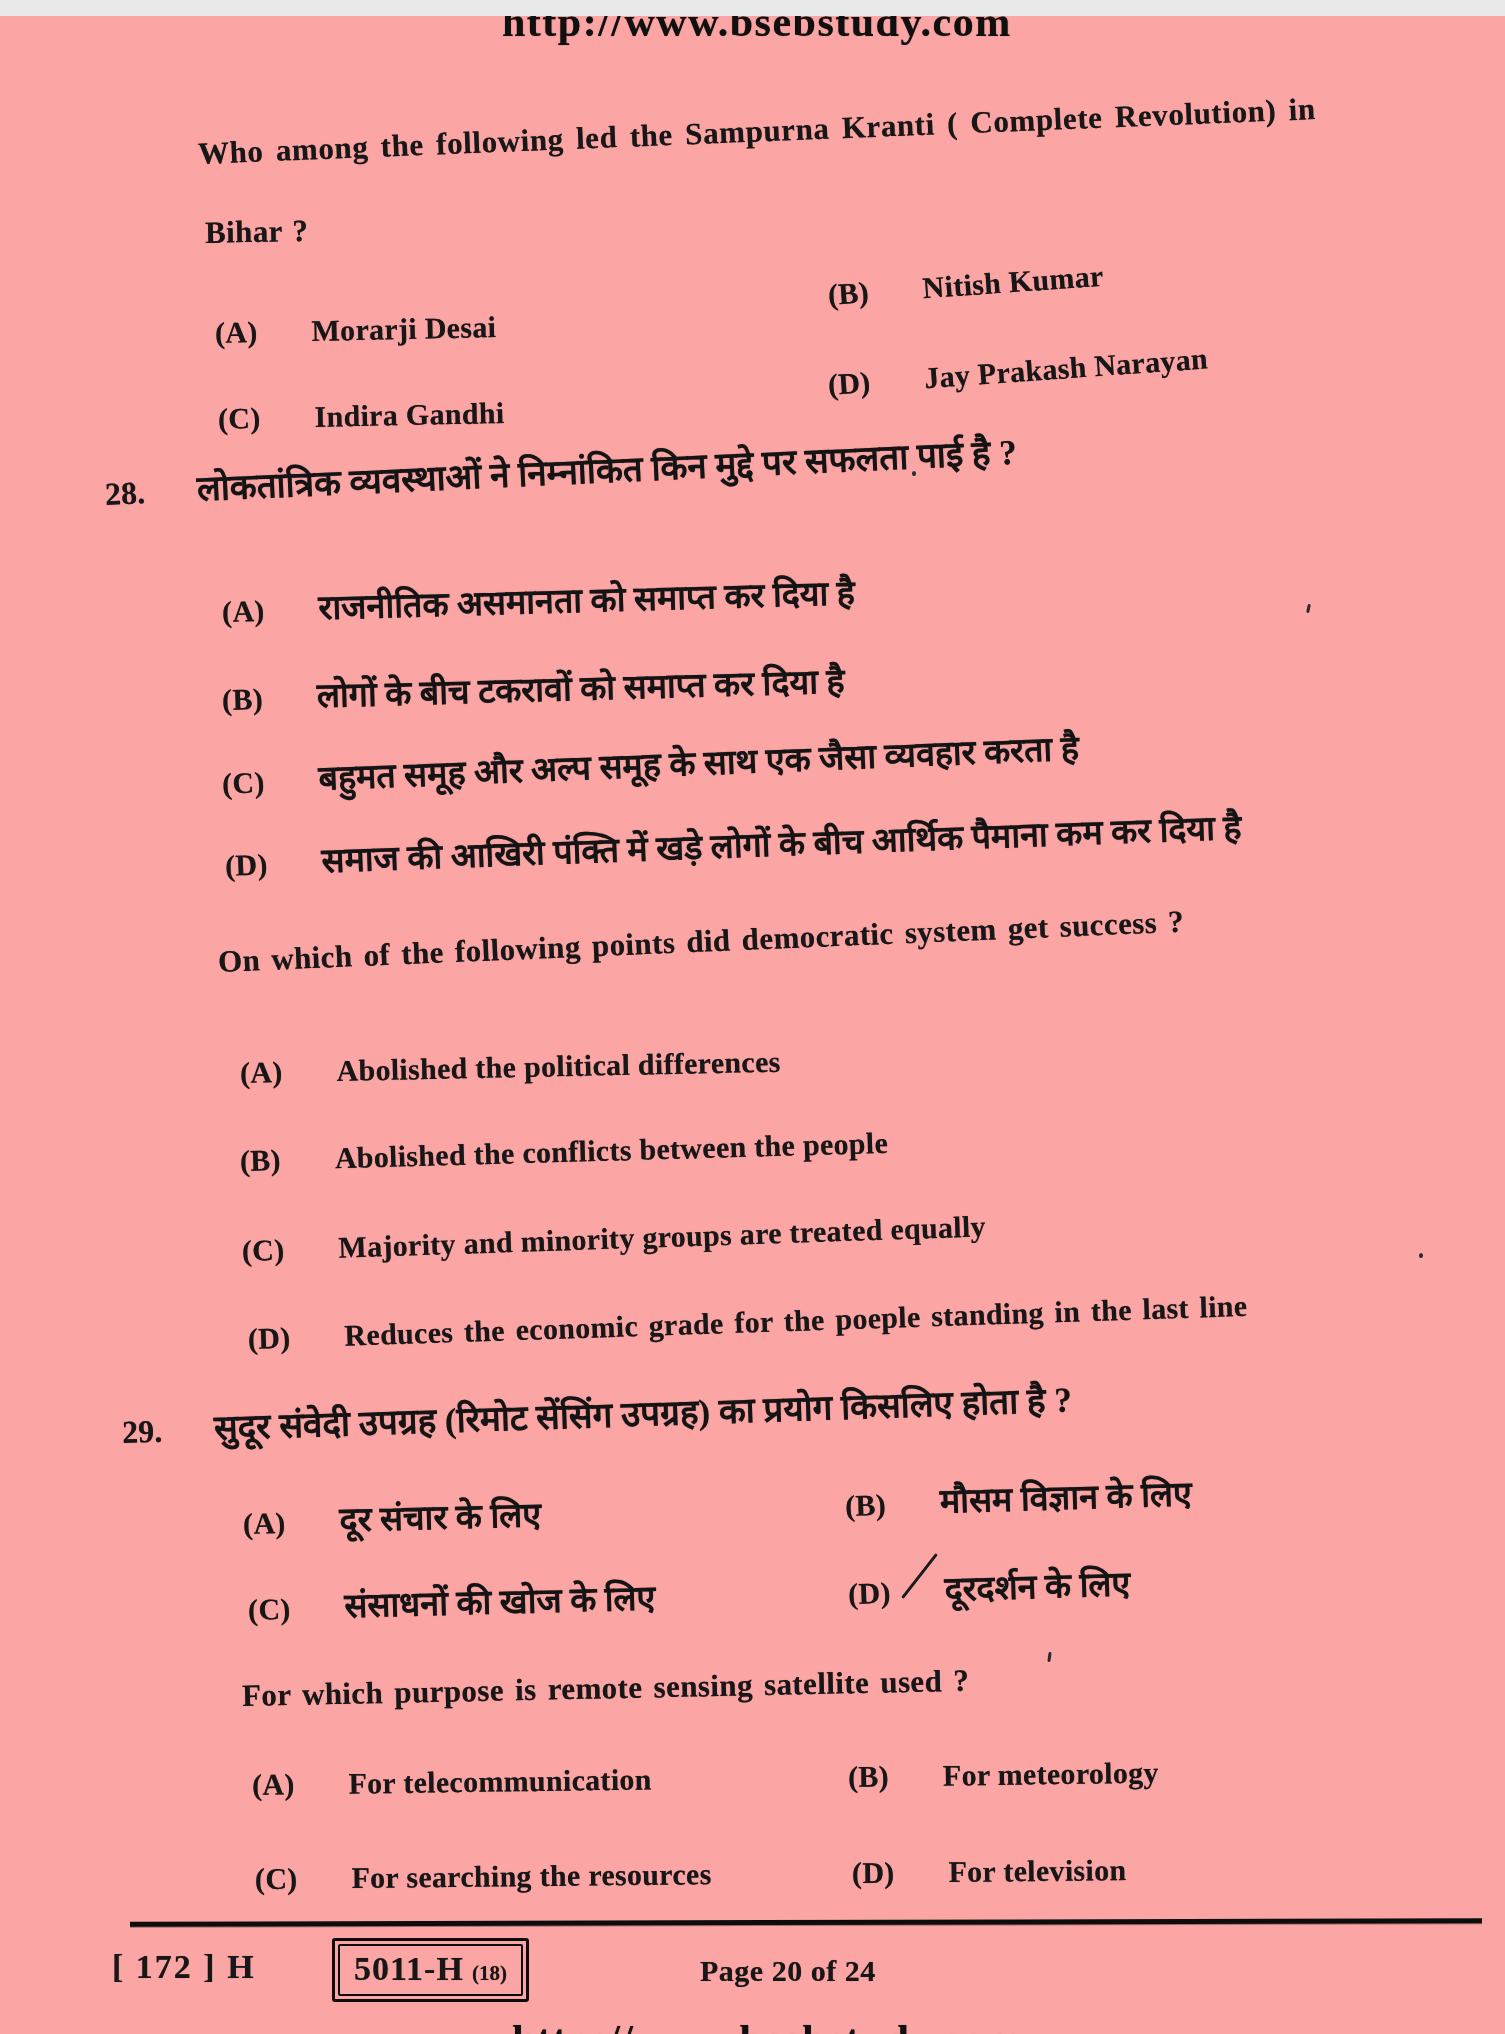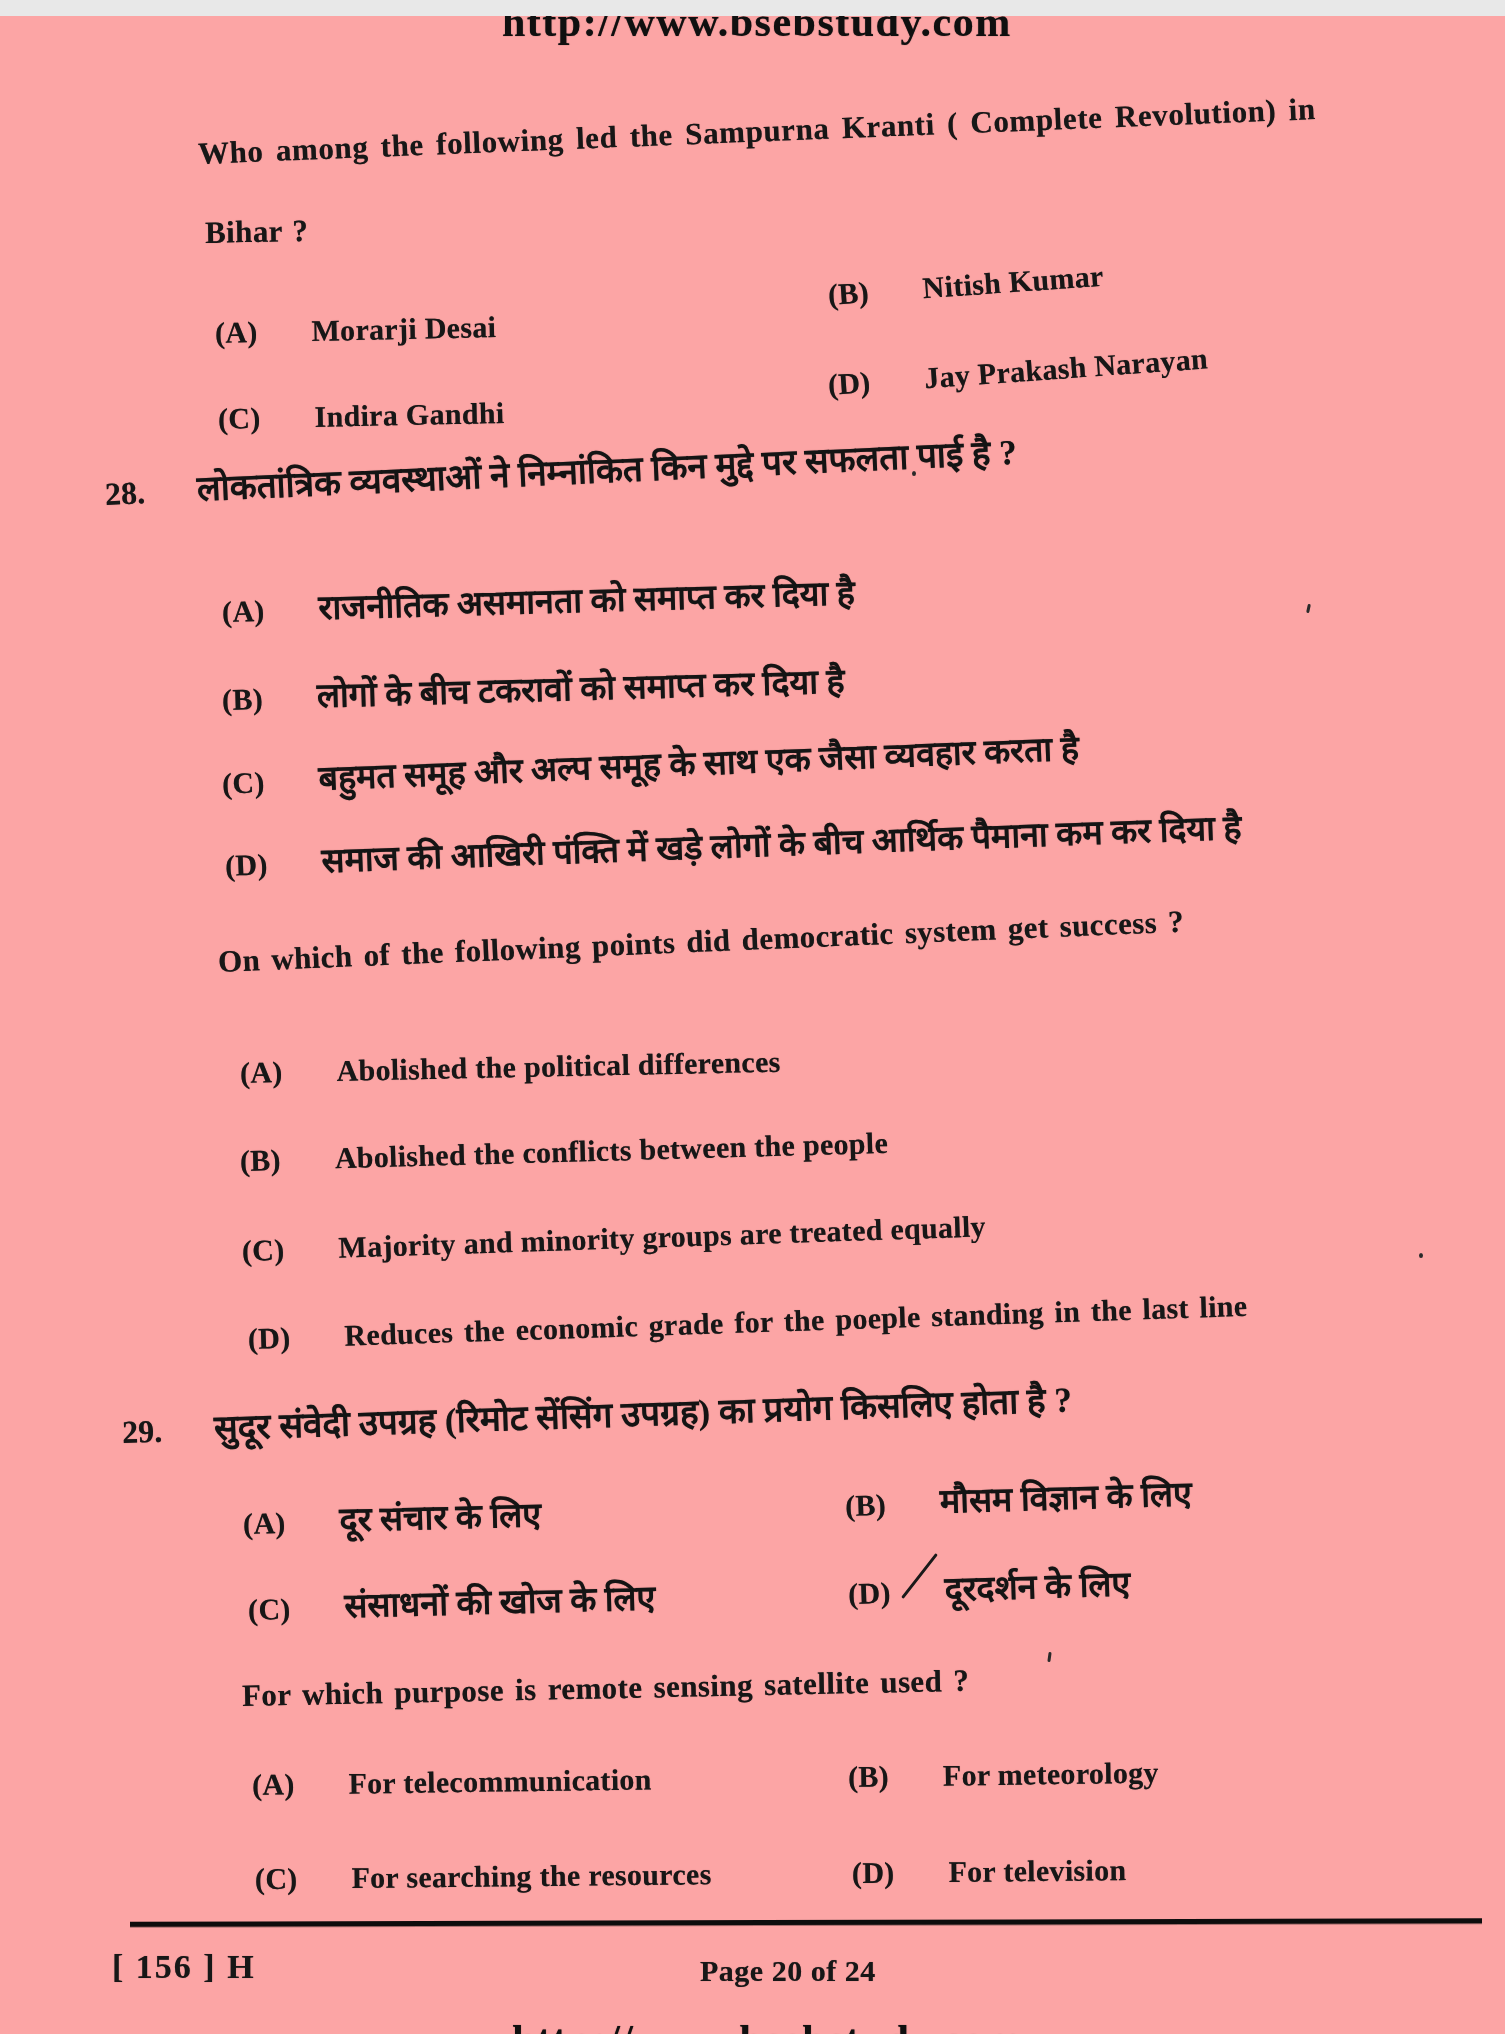--- a/index.html
+++ b/index.html
@@ -166,22 +166,28 @@
     <span class="lbl">(C)</span>
     <span class="txt">For searching the resources</span>
   </div>
   <div class="abs opt en opt-en" style="left:852px;top:1840px;transform:rotate(-0.6deg);transform-origin:left center;">
     <span class="lbl">(D)</span>
     <span class="txt">For television</span>
   </div>
 
   <div class="divider" style="left:130px;top:1904px;width:1352px;transform:rotate(-0.15deg);"></div>
 
-  <div class="abs en footer-left" style="left:112px;top:1932px;">[ 156 ] H</div>
+  <div class="abs en footer-left" style="left:112px;top:1932px;">[ 172 ] H</div>
 
+  <div class="code-box" style="left:332px;top:1922px;">
+    <div class="inner">
+      <span class="en code-main">5011-H</span>
+      <span class="en code-sub">(18)</span>
+    </div>
+  </div>
 
   <div class="abs en page-info" style="left:700px;top:1938px;">Page 20 of 24</div>
 
   <div class="abs url" style="left:512px;top:2000px;">http://www.bsebstudy.com</div>
 
   <div class="speck" style="left:912px;top:455px;width:4px;height:5px;"></div>
   <div class="speck" style="left:1307px;top:588px;width:3px;height:9px;border-radius:2px;transform:rotate(12deg);"></div>
   <div class="speck" style="left:1419px;top:1237px;width:4px;height:5px;"></div>
   <div class="speck" style="left:1048px;top:1636px;width:3px;height:10px;border-radius:2px;transform:rotate(8deg);"></div>
 

